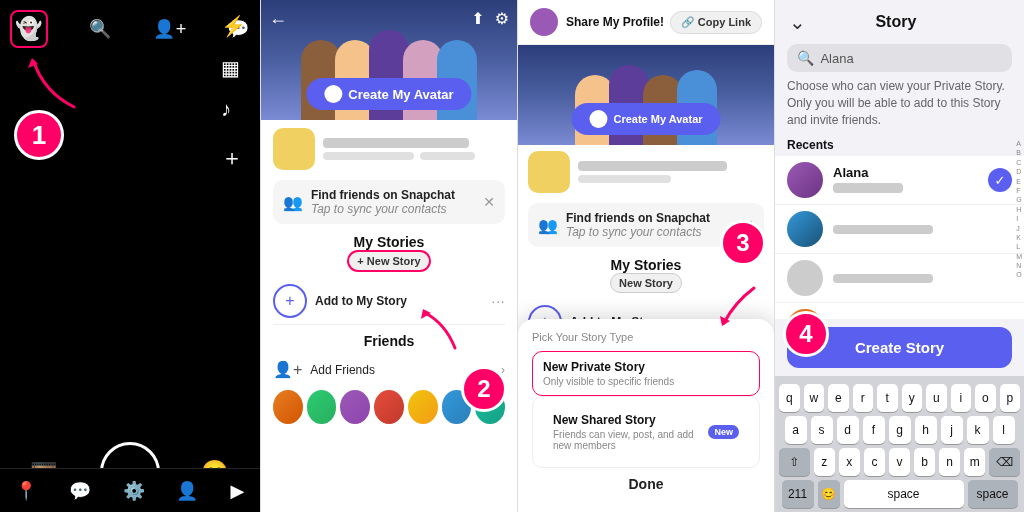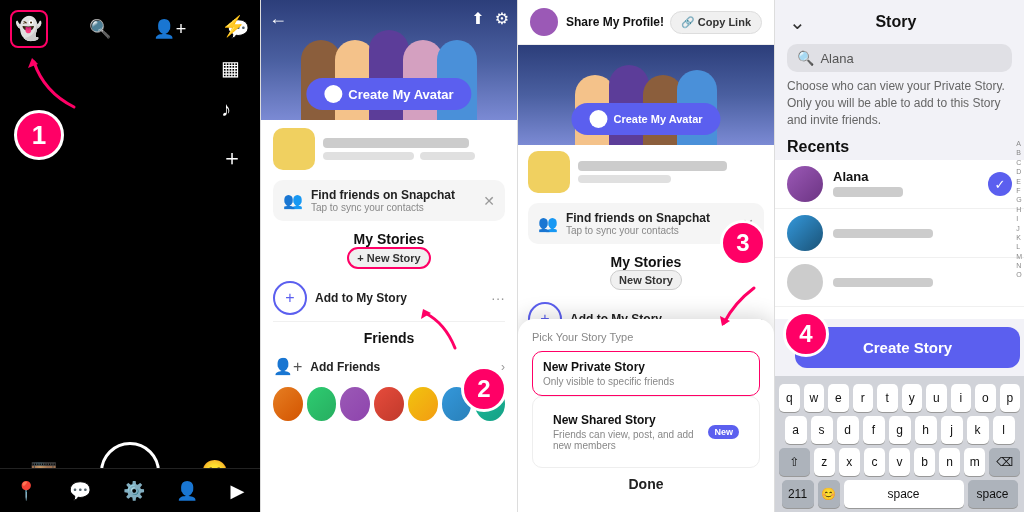--- a/index.html
+++ b/index.html
@@ -256,22 +256,23 @@
       color: #555;
     }
 
     .find-friends-text h4 {
       font-size: 12px;
       font-weight: 600;
       color: #222;
     }
 
     .find-friends-text p {
-      font-size: 10px;
+      font-size: 12px;
       color: #888;
+      font-style: italic;
     }
 
     .close-x {
       font-size: 14px;
       color: #999;
       cursor: pointer;
     }
 
     .section-header {
       display: flex;
@@ -349,21 +350,21 @@
       padding: 5px 0;
     }
 
     .add-friends-icon {
       font-size: 16px;
       color: #555;
     }
 
     .add-friends-text {
       font-size: 12px;
-      font-weight: 700;
+      font-weight: 400;
       color: #222;
     }
 
     .chevron-right {
       margin-left: auto;
       color: #999;
       font-size: 12px;
     }
 
     .friends-avatars-row {
@@ -576,21 +577,21 @@
     }
 
     .privacy-note {
       font-size: 12px;
       color: #666;
       padding: 0 12px 6px;
       line-height: 1.4;
     }
 
     .recents-label {
-      font-size: 16px;
+      font-size: 12px;
       font-weight: 700;
       color: #111;
       padding: 4px 12px;
     }
 
     .contact-list {
       flex: 1;
       overflow: hidden;
     }
 
@@ -664,21 +665,20 @@
     .create-story-btn {
       width: 100%;
       background: #5B5FEF;
       color: #fff;
       border: none;
       border-radius: 12px;
       padding: 12px;
       font-size: 15px;
       font-weight: 700;
       cursor: pointer;
-      margin-left: 8px;
     }
 
     .keyboard-area {
       background: #d1d3d9;
       padding: 8px 4px 4px;
     }
 
     .kb-row {
       display: flex;
       justify-content: center;

